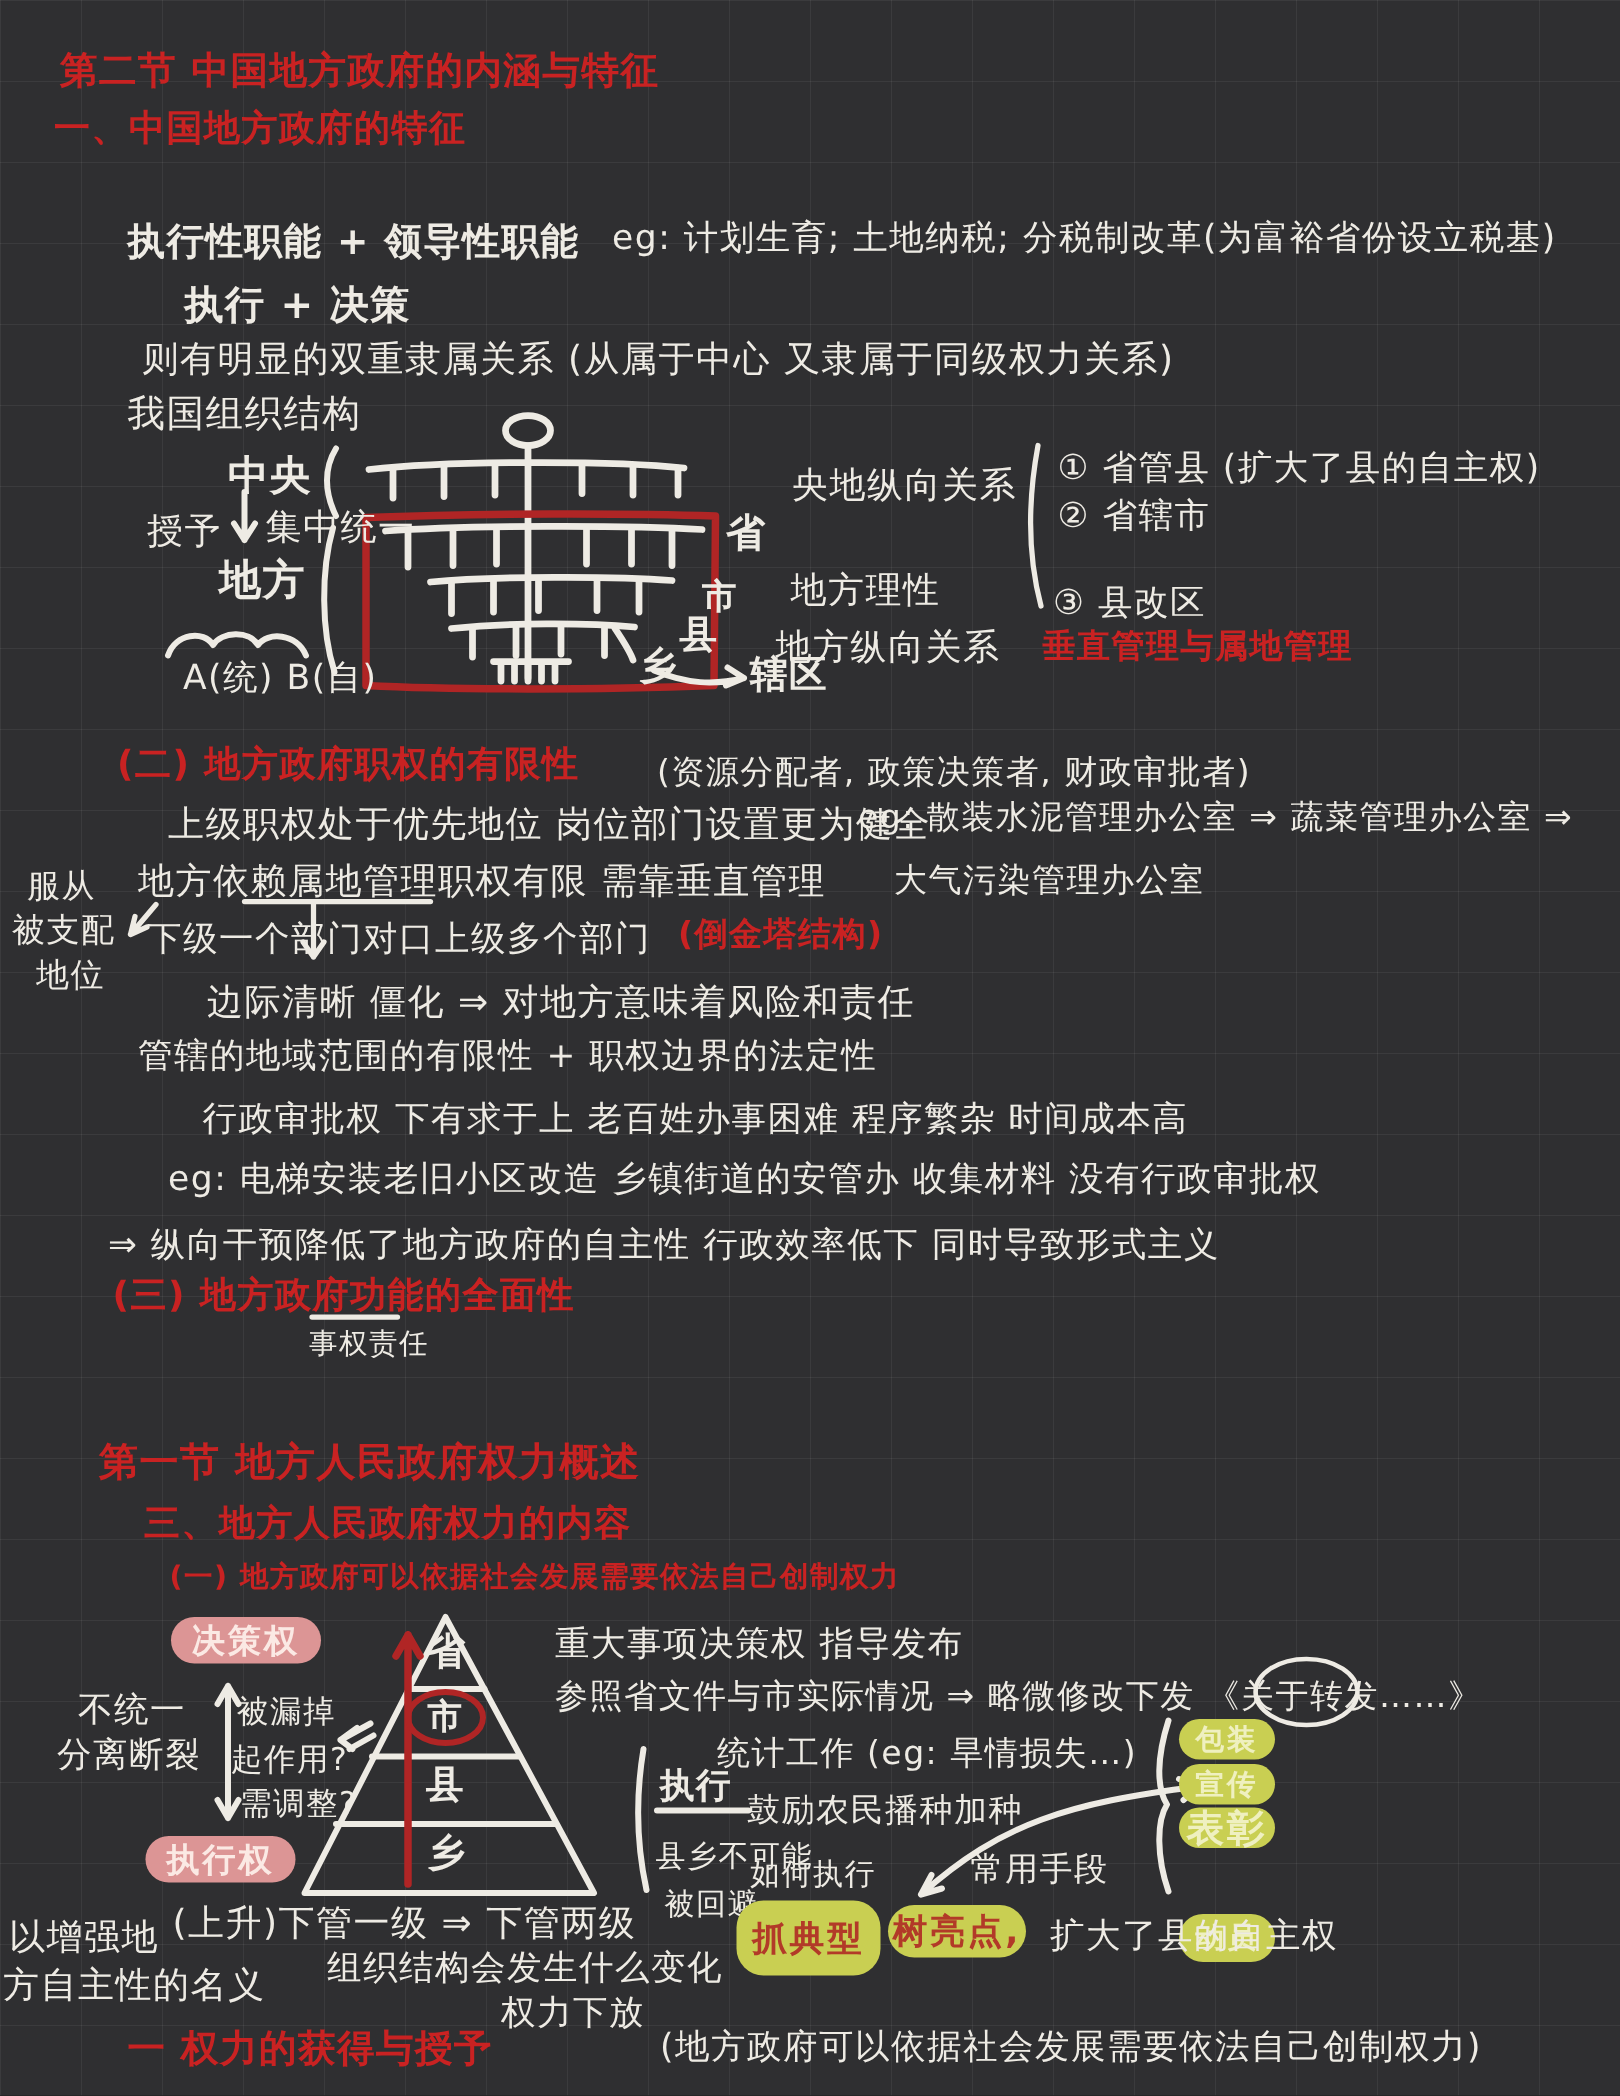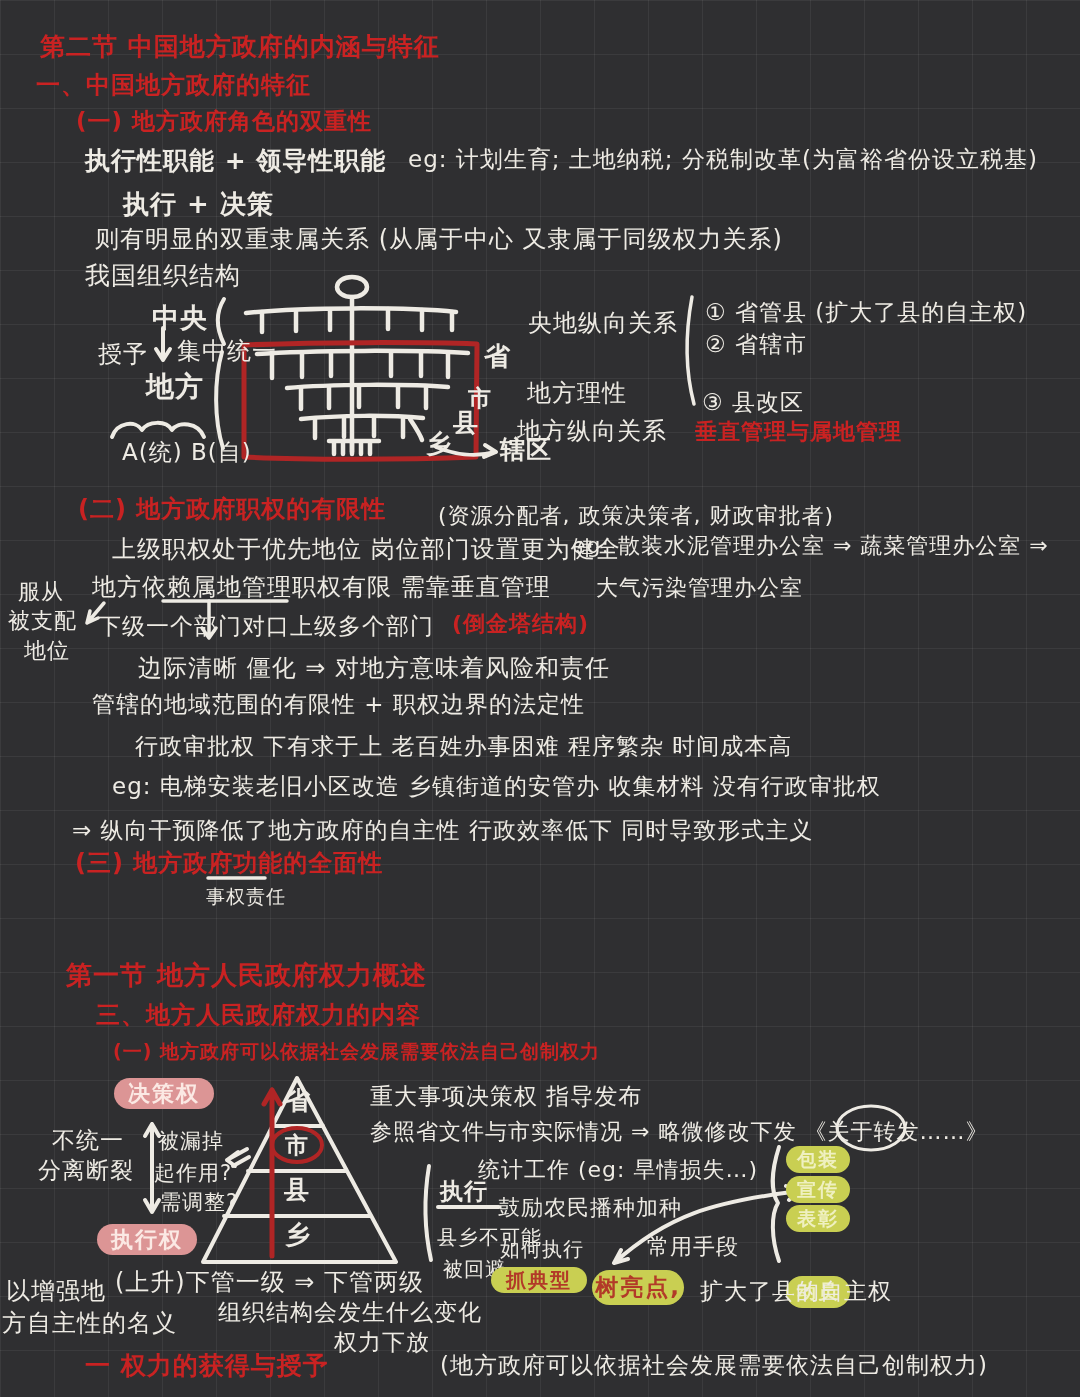--- a/index.html
+++ b/index.html
@@ -95,21 +95,20 @@
       <ellipse cx="871" cy="1128" rx="34" ry="22" stroke-width="3"></ellipse>
     </g>
     <g stroke-width="5" class="r-stroke">
       <path d="M272 1256 V1090 M272 1090 L264 1104 M272 1090 L280 1104"></path>
       <ellipse cx="297" cy="1145" rx="25" ry="17" stroke-width="4"></ellipse>
     </g>
   </svg>
 
   <div class="t red" style="left:40px;top:33px;font-size:25px">第二节 中国地方政府的内涵与特征</div>
   <div class="t red" style="left:36px;top:72px;font-size:24px">一、中国地方政府的特征</div>
-  <div class="t red" style="left:76px;top:109px;font-size:23px">(一) 地方政府角色的双重性</div>
   <div class="t bold" style="left:85px;top:147px;font-size:25px">执行性职能 + 领导性职能</div>
   <div class="t" style="left:408px;top:147px;font-size:23px">eg: 计划生育; 土地纳税; 分税制改革(为富裕省份设立税基)</div>
   <div class="t bold" style="left:123px;top:190px;font-size:26px">执行  +  决策</div>
   <div class="t" style="left:95px;top:226px;font-size:24px">则有明显的双重隶属关系 (从属于中心 又隶属于同级权力关系)</div>
   <div class="t" style="left:85px;top:262px;font-size:25px">我国组织结构</div>
 
   <div class="t bold" style="left:152px;top:303px;font-size:27px">中央</div>
   <div class="t" style="left:98px;top:341px;font-size:24px">授予</div>
   <div class="t" style="left:177px;top:338px;font-size:24px">集中统一</div>
   <div class="t bold" style="left:146px;top:372px;font-size:28px">地方</div>
@@ -168,24 +167,24 @@
   <div class="t" style="left:370px;top:1120px;font-size:22px">参照省文件与市实际情况 ⇒ 略微修改下发 《关于转发……》</div>
   <div class="t" style="left:478px;top:1158px;font-size:22px">统计工作 (eg: 旱情损失…)</div>
   <div class="t bold" style="left:440px;top:1179px;font-size:23px">执行</div>
   <div class="t" style="left:498px;top:1196px;font-size:22px">鼓励农民播种加种</div>
   <div class="t" style="left:437px;top:1226px;font-size:20px">县乡不可能</div>
   <div class="t" style="left:500px;top:1238px;font-size:20px">如何执行</div>
   <div class="t" style="left:443px;top:1258px;font-size:20px">被回避</div>
 
   <div class="pill pill-yellow" style="left:786px;top:1146px;width:64px;height:27px;font-size:19px">包装</div>
   <div class="pill pill-yellow" style="left:786px;top:1176px;width:64px;height:27px;font-size:19px">宣传</div>
-  <div class="pill pill-yellow" style="left:786px;top:1205px;width:64px;height:27px;font-size:19px">表彰</div>
+  <div class="pill pill-yellow" style="left:786px;top:1205px;width:64px;height:27px;font-size:25px">表彰</div>
   <div class="pill pill-yellow" style="left:786px;top:1276px;width:64px;height:32px;font-size:19px">动员</div>
 
-  <div class="pill pill-yellow accent" style="left:491px;top:1267px;width:96px;height:26px;font-size:20px">抓典型</div>
+  <div class="pill pill-yellow accent" style="left:491px;top:1267px;width:96px;height:50px;font-size:23px">抓典型</div>
   <div class="pill pill-yellow accent" style="left:592px;top:1270px;width:92px;height:35px;font-size:23px">树亮点,</div>
 
   <div class="t" style="left:647px;top:1235px;font-size:22px">常用手段</div>
   <div class="t" style="left:700px;top:1279px;font-size:23px">扩大了县的自主权</div>
 
   <div class="t" style="left:6px;top:1278px;font-size:24px">以增强地</div>
   <div class="t" style="left:2px;top:1310px;font-size:24px">方自主性的名义</div>
   <div class="t" style="left:115px;top:1269px;font-size:24px">(上升)下管一级 ⇒ 下管两级</div>
   <div class="t" style="left:218px;top:1300px;font-size:23px">组织结构会发生什么变化</div>
   <div class="t" style="left:334px;top:1330px;font-size:23px">权力下放</div>

